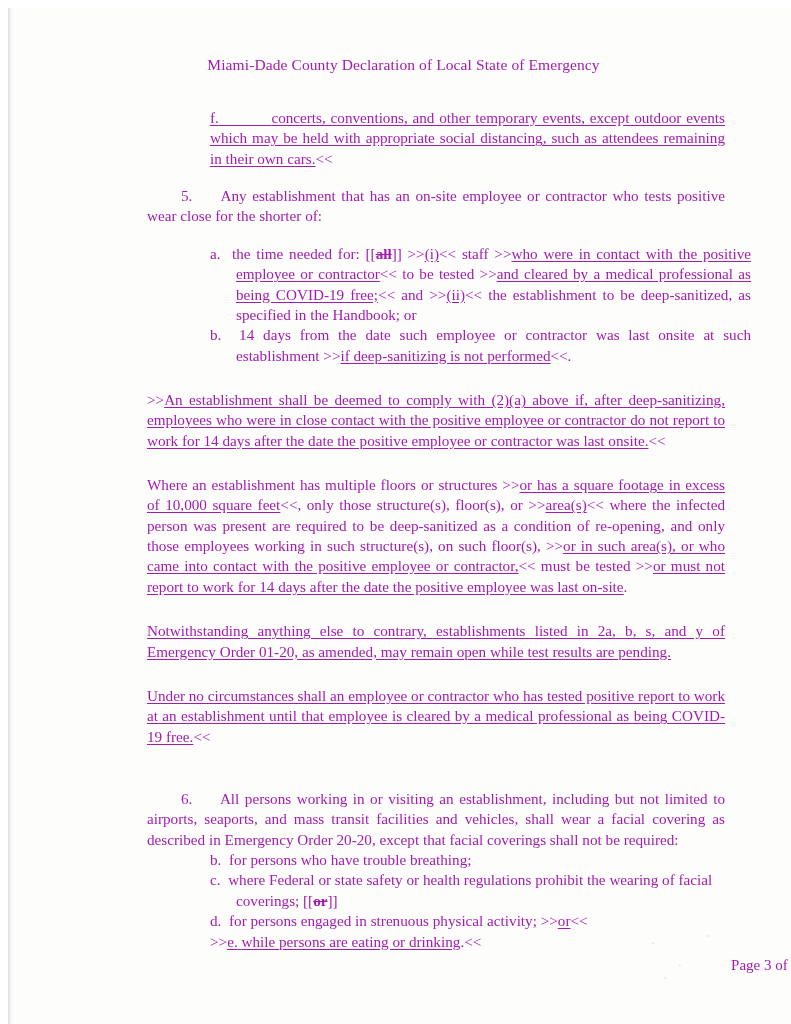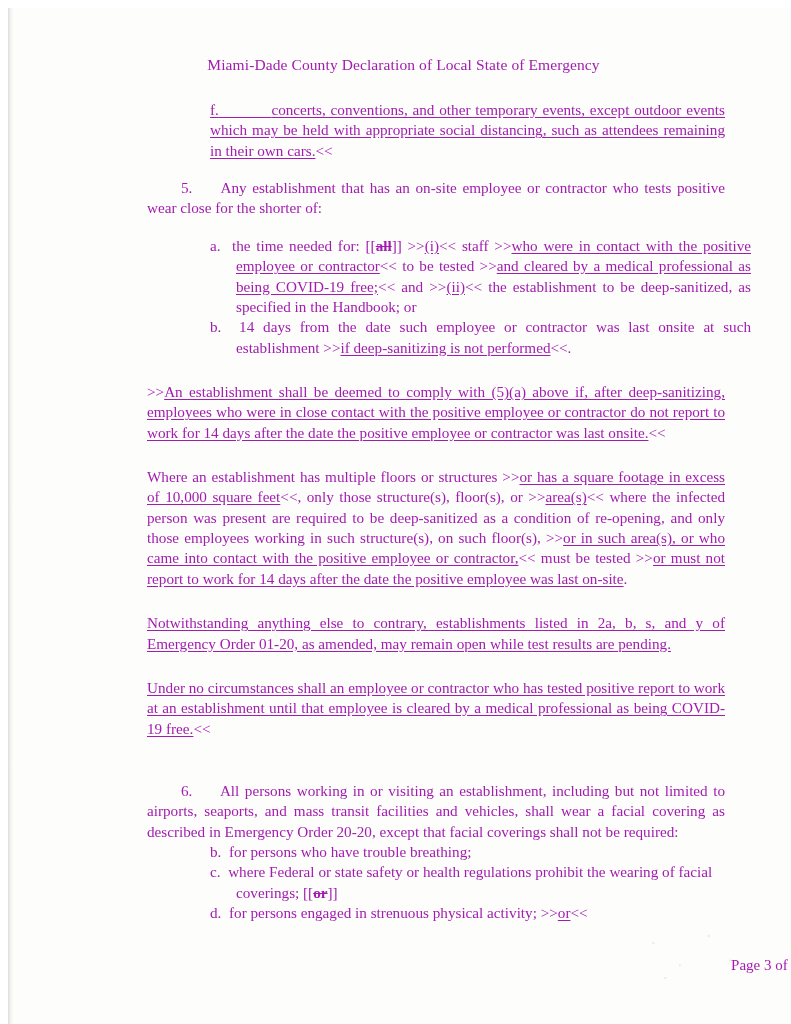--- a/index.html
+++ b/index.html
@@ -51,21 +51,21 @@
     top: 48px;
     left: 0;
     width: 100%;
     text-align: center;
     font-size: 15.5px;
     letter-spacing: .1px;
   }
 
   .body-col {
     position: absolute;
-    top: 92px;
+    top: 100px;
     left: 139px;
     width: 578px;
   }
 
   p {
     margin: 0;
     font-size: 15.2px;
     line-height: 1.34;
     text-align: justify;
     text-justify: inter-word;
@@ -118,35 +118,36 @@
   <div class="body-col">
 
     <p class="block sub-f"><u class="ins">f.</u><u class="ins">&nbsp;&nbsp;&nbsp;&nbsp;&nbsp;&nbsp;&nbsp;&nbsp;&nbsp;&nbsp;&nbsp;</u><u class="ins">concerts, conventions, and other temporary events, except outdoor events which may be held with appropriate social distancing, such as attendees remaining in their own cars.</u><span>&lt;&lt;</span></p>
 
     <p class="gap-md num-indent"><span>5.</span>&nbsp;&nbsp;&nbsp;&nbsp;&nbsp;<span>Any establishment that has an on-site employee or contractor who tests positive wear close for the shorter of:</span></p>
 
     <p class="gap-md hang"><span>a.</span>&nbsp;&nbsp;<span>the time needed for: [[</span><s class="del">all</s><span>]] &gt;&gt;</span><u class="ins">(i)</u><span>&lt;&lt; staff &gt;&gt;</span><u class="ins">who were in contact with the positive employee or contractor</u><span>&lt;&lt; to be tested &gt;&gt;</span><u class="ins">and cleared by a medical professional as being COVID-19 free;</u><span>&lt;&lt; and &gt;&gt;</span><u class="ins">(ii)</u><span>&lt;&lt; the establishment to be deep-sanitized, as specified in the Handbook; or</span></p>
 
     <p class="hang"><span>b.</span>&nbsp;&nbsp;<span>14 days from the date such employee or contractor was last onsite at such establishment &gt;&gt;</span><u class="ins">if deep-sanitizing is not performed</u><span>&lt;&lt;.</span></p>
 
-    <p class="gap-lg"><span>&gt;&gt;</span><u class="ins">An establishment shall be deemed to comply with (5)(a) above if, after deep-sanitizing, employees who were in close contact with the positive employee or contractor do not report to work for 14 days after the date the positive employee or contractor was last onsite.</u><span>&lt;&lt;</span></p>
+    <p class="gap-lg"><span>&gt;&gt;</span><u class="ins">An establishment shall be deemed to comply with (2)(a) above if, after deep-sanitizing, employees who were in close contact with the positive employee or contractor do not report to work for 14 days after the date the positive employee or contractor was last onsite.</u><span>&lt;&lt;</span></p>
 
     <p class="gap-lg"><span>Where an establishment has multiple floors or structures &gt;&gt;</span><u class="ins">or has a square footage in excess of 10,000 square feet</u><span>&lt;&lt;, only those structure(s), floor(s), or &gt;&gt;</span><u class="ins">area(s)</u><span>&lt;&lt; where the infected person was present are required to be deep-sanitized as a condition of re-opening, and only those employees working in such structure(s), on such floor(s), &gt;&gt;</span><u class="ins">or in such area(s), or who came into contact with the positive employee or contractor,</u><span>&lt;&lt; must be tested &gt;&gt;</span><u class="ins">or must not report to work for 14 days after the date the positive employee was last on-site</u><span>.</span></p>
 
     <p class="gap-lg"><u class="ins">Notwithstanding anything else to contrary, establishments listed in 2a, b, s, and y of Emergency Order 01-20, as amended, may remain open while test results are pending.</u></p>
 
     <p class="gap-lg"><u class="ins">Under no circumstances shall an employee or contractor who has tested positive report to work at an establishment until that employee is cleared by a medical professional as being COVID-19 free.</u><span>&lt;&lt;</span></p>
 
     <p class="gap-xl num-indent"><span>6.</span>&nbsp;&nbsp;&nbsp;&nbsp;&nbsp;<span>All persons working in or visiting an establishment, including but not limited to airports, seaports, and mass transit facilities and vehicles, shall wear a facial covering as described in Emergency Order 20-20, except that facial coverings shall not be required:</span></p>
 
 
     <p class="hang hang-tight"><span>b.</span>&nbsp;&nbsp;<span>for persons who have trouble breathing;</span></p>
 
     <p class="hang hang-tight"><span>c.</span>&nbsp;&nbsp;<span>where Federal or state safety or health regulations prohibit the wearing of facial coverings; [[</span><s class="del">or</s><span>]]</span></p>
 
     <p class="hang hang-tight"><span>d.</span>&nbsp;&nbsp;<span>for persons engaged in strenuous physical activity; &gt;&gt;</span><u class="ins">or</u><span>&lt;&lt;</span></p>
 
+    <p class="hang hang-tight" style="padding-left:0; text-indent:0;"><span>&gt;&gt;</span><u class="ins">e.</u><u class="ins">&nbsp;</u><u class="ins">while persons are eating or drinking</u><span>.</span><span>&lt;&lt;</span></p>
 
   </div>
 
   <div class="footer">Page 3 of 4</div>
 
 </div>
 
 </body></html>

